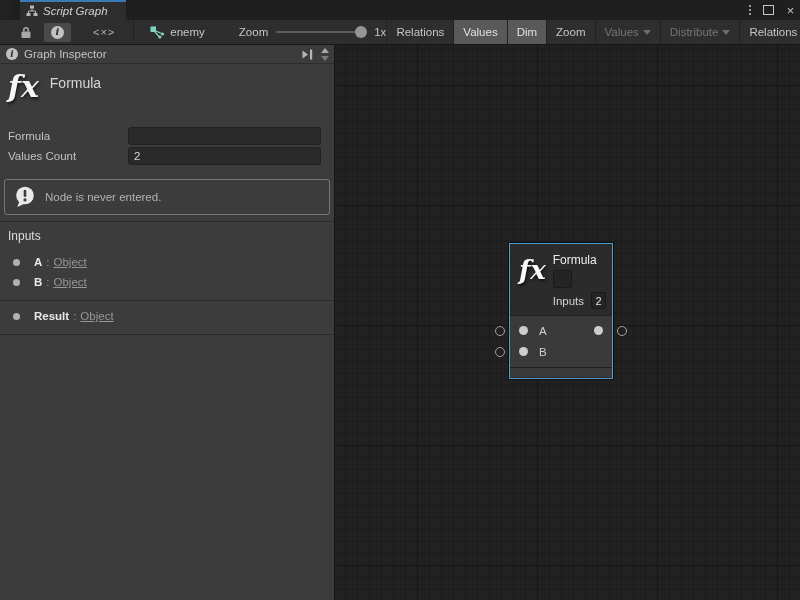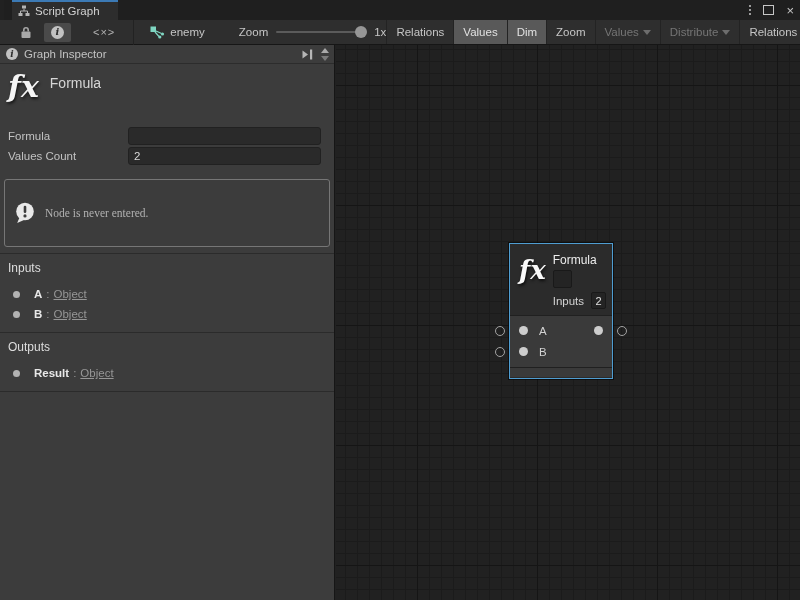--- a/index.html
+++ b/index.html
@@ -1,20 +1,20 @@
 <!DOCTYPE html>
 <html><head>
 <meta charset="utf-8">
 <style>
   html,body{margin:0;padding:0;}
   body{width:800px;height:600px;background:#212121;font-family:"Liberation Sans",sans-serif;-webkit-font-smoothing:antialiased;}
   #app{position:relative;width:800px;height:600px;overflow:hidden;background:#212121;}
 
   
-  .tabbar{position:absolute;top:0;left:4px;right:0;height:20px;background:#1f1f1f;border-bottom:1px solid #141414;}
+  .tabbar{position:absolute;top:0;left:12px;right:0;height:20px;background:#1f1f1f;border-bottom:1px solid #141414;font-style:italic;}
   .tab{position:absolute;left:8px;top:0;height:20px;width:106px;background:#2d2d2d;border-top:2px solid #3c7ab5;
        display:flex;align-items:center;gap:5px;padding:0 6px;box-sizing:border-box;color:#d2d2d2;font-size:11.5px;}
   .wincontrols{position:absolute;right:6px;top:0;height:20px;display:flex;align-items:center;gap:12px;color:#c6c6c6;}
   .menu-dots{display:flex;flex-direction:column;gap:2px;}
   .menu-dots i{width:2px;height:2px;background:#c6c6c6;border-radius:50%;}
   .max-box{width:9px;height:8px;border:1.5px solid #c6c6c6;}
   .close-x{font-size:13px;line-height:13px;color:#c6c6c6;}
 
   
   .toolbar{position:absolute;top:20px;left:0;right:0;height:25px;background:#2e2e2e;border-bottom:1px solid #161616;
@@ -56,21 +56,21 @@
   .insp-title{font-size:14px;color:#d6d6d6;margin-top:5px;}
 
   .fields{padding:8px 13px 2px 8px;}
   .frow{display:flex;align-items:center;height:20px;}
   .frow .flabel{width:120px;font-size:11.5px;color:#c2c2c2;flex:none;}
   .ufield{flex:1;height:16px;background:#2a2a2a;border:1px solid #212121;border-radius:3px;color:#d8d8d8;
           font-size:11.5px;font-family:"Liberation Sans",sans-serif;padding:0 5px;outline:none;min-width:0;}
   .ucheck{width:14px;height:14px;background:#2a2a2a;border:1px solid #212121;border-radius:2px;}
 
   .warnbox{margin:11px 4px 0 4px;border:1px solid #767676;border-radius:3px;display:flex;align-items:center;gap:8px;
-           padding:20px 8px;color:#b2b2b2;font-size:11.5px;min-height:26px;font-family:Liberation Serif, serif;}
+           padding:4px 8px;color:#b2b2b2;font-size:11.5px;min-height:26px;}
   .divider{height:1px;background:#2b2b2b;margin-top:6px;}
   .section{padding:5px 8px 2px 8px;}
   .sec-title{font-size:12px;color:#dedede;margin:2px 0 9px 0;}
   .port-row{display:flex;align-items:center;height:20px;font-size:11.5px;}
   .bullet{width:7px;height:7px;border-radius:50%;background:#b2b2b2;margin:0 14px 0 5px;flex:none;}
   .pname{color:#e8e8e8;font-weight:bold;}
   .psep{color:#969696;margin:0 4px;}
   .ptype{color:#969696;text-decoration:underline;}
 
   
@@ -247,21 +247,20 @@
         <span class="bullet"></span>
         <span class="pname">B</span>
         <span class="psep">:</span>
         <span class="ptype">Object</span>
       </div>
     </div>
 
     <div class="divider"></div>
 
     <div class="section">
-      <div class="sec-title">Outputs</div>
       <div class="port-row">
         <span class="bullet"></span>
         <span class="pname">Result</span>
         <span class="psep">:</span>
         <span class="ptype">Object</span>
       </div>
     </div>
 
     <div class="divider"></div>
   </div>

